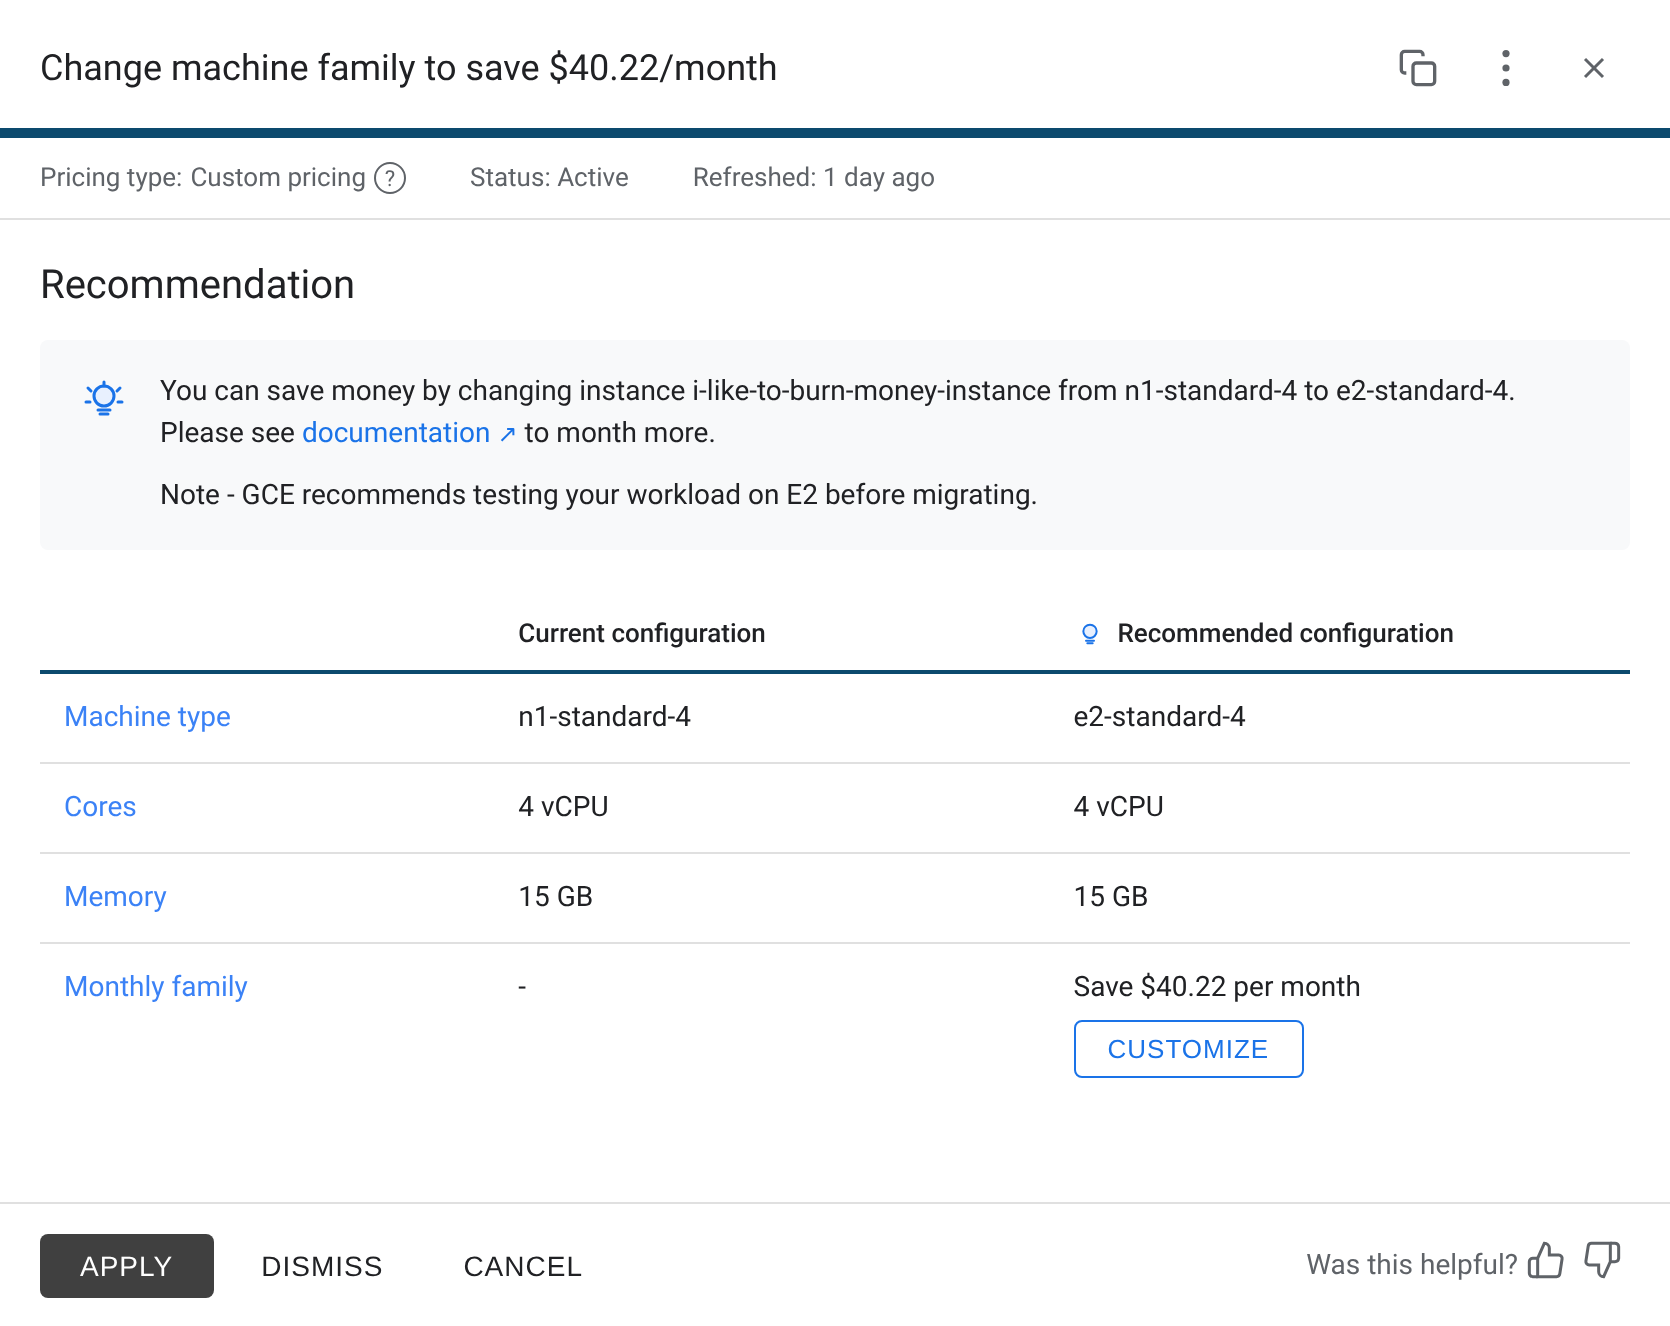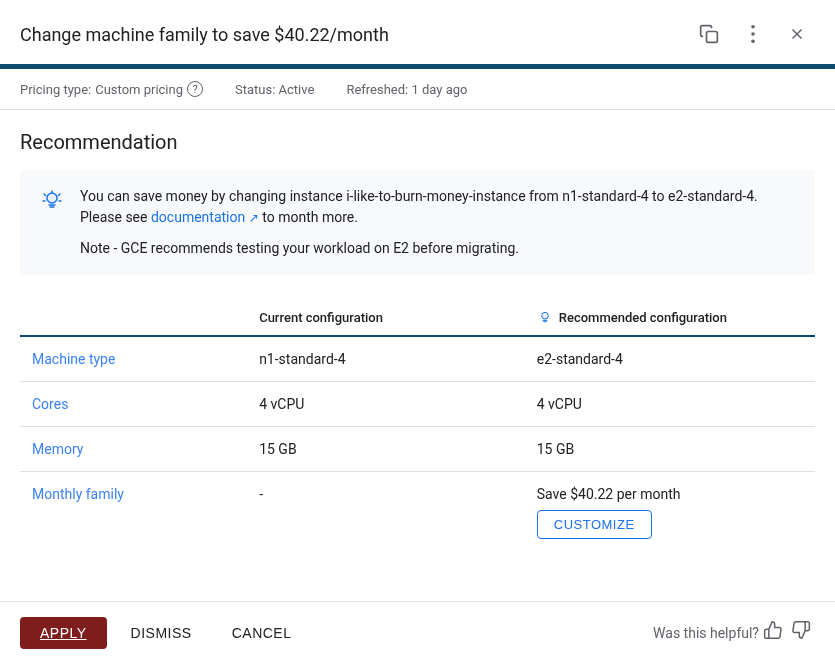--- a/index.html
+++ b/index.html
@@ -192,31 +192,30 @@
       left: 0;
       width: 835px;
       display: flex;
       align-items: center;
       padding: 14px 20px;
       border-top: 1px solid #e0e0e0;
       background: #fff;
       gap: 8px;
     }
     .btn-apply {
-      background: #7f1d1d;
+      background: #404040;
       color: #fff;
       border: none;
       padding: 8px 20px;
       font-size: 14px;
       font-weight: 500;
       border-radius: 4px;
       cursor: pointer;
       text-transform: uppercase;
       letter-spacing: 0.5px;
-      text-decoration: underline;
     }
     .btn-dismiss {
       background: transparent;
       color: #202124;
       border: none;
       padding: 8px 16px;
       font-size: 14px;
       font-weight: 500;
       border-radius: 4px;
       cursor: pointer;

